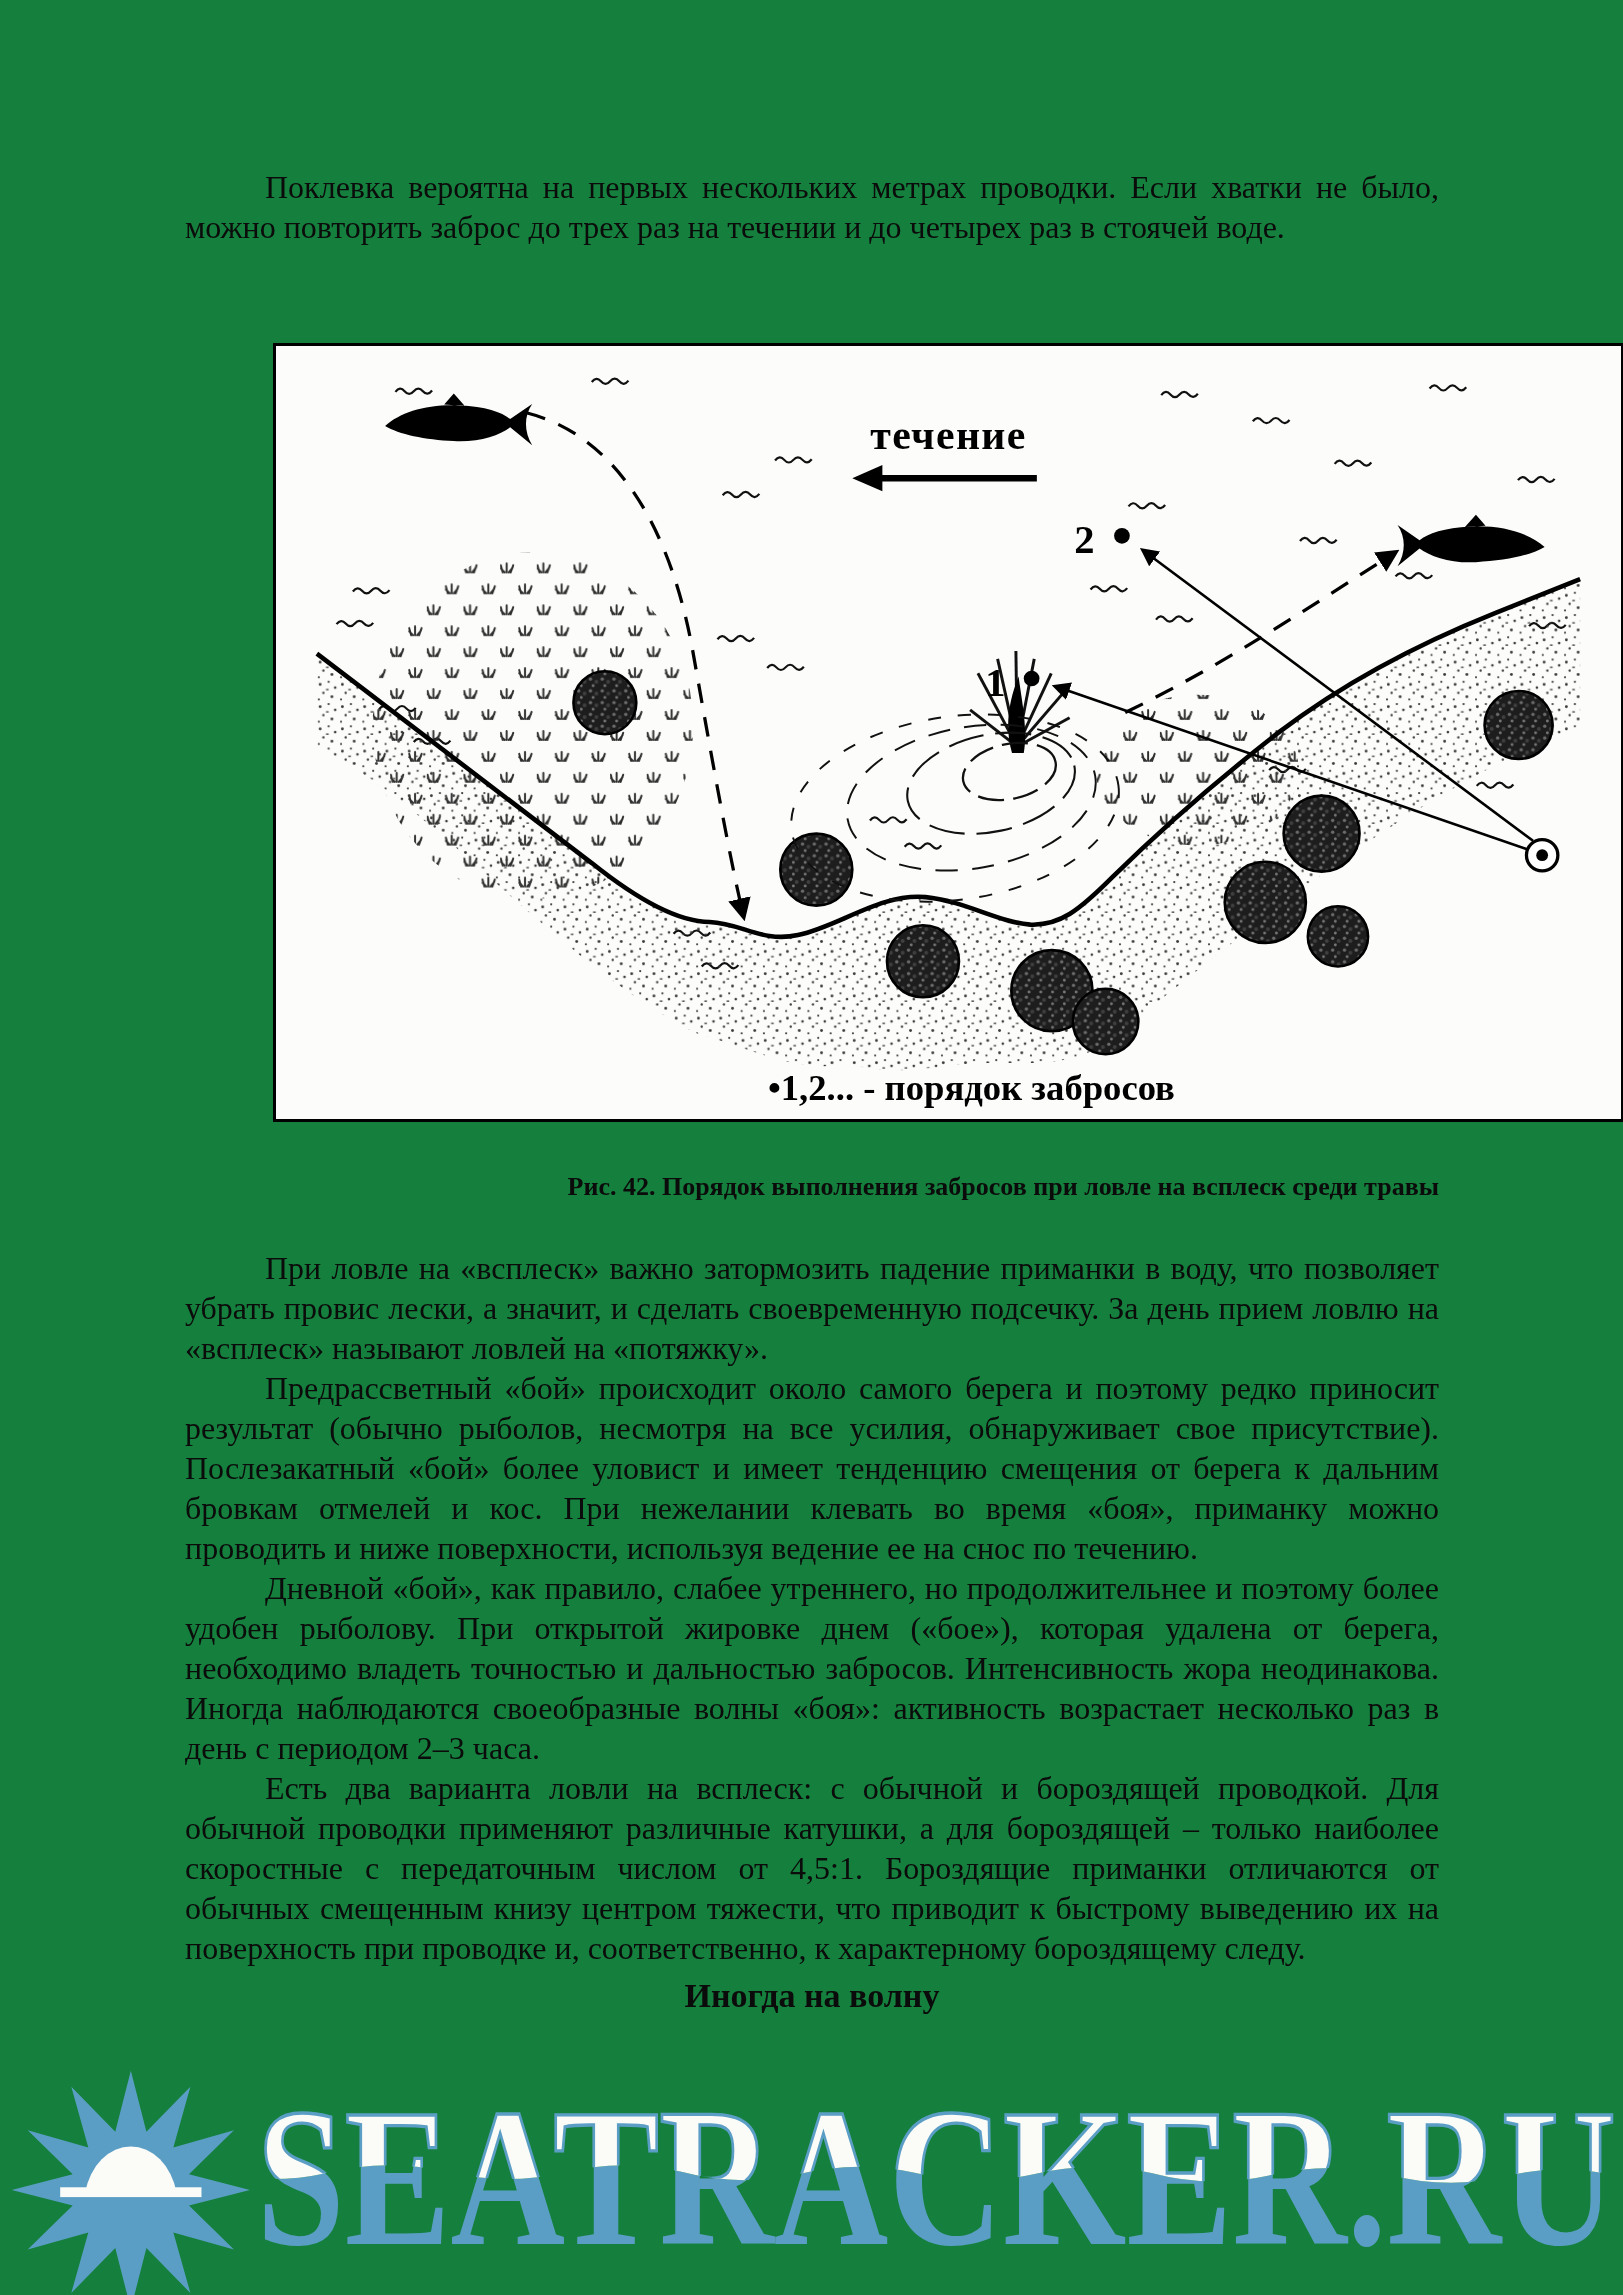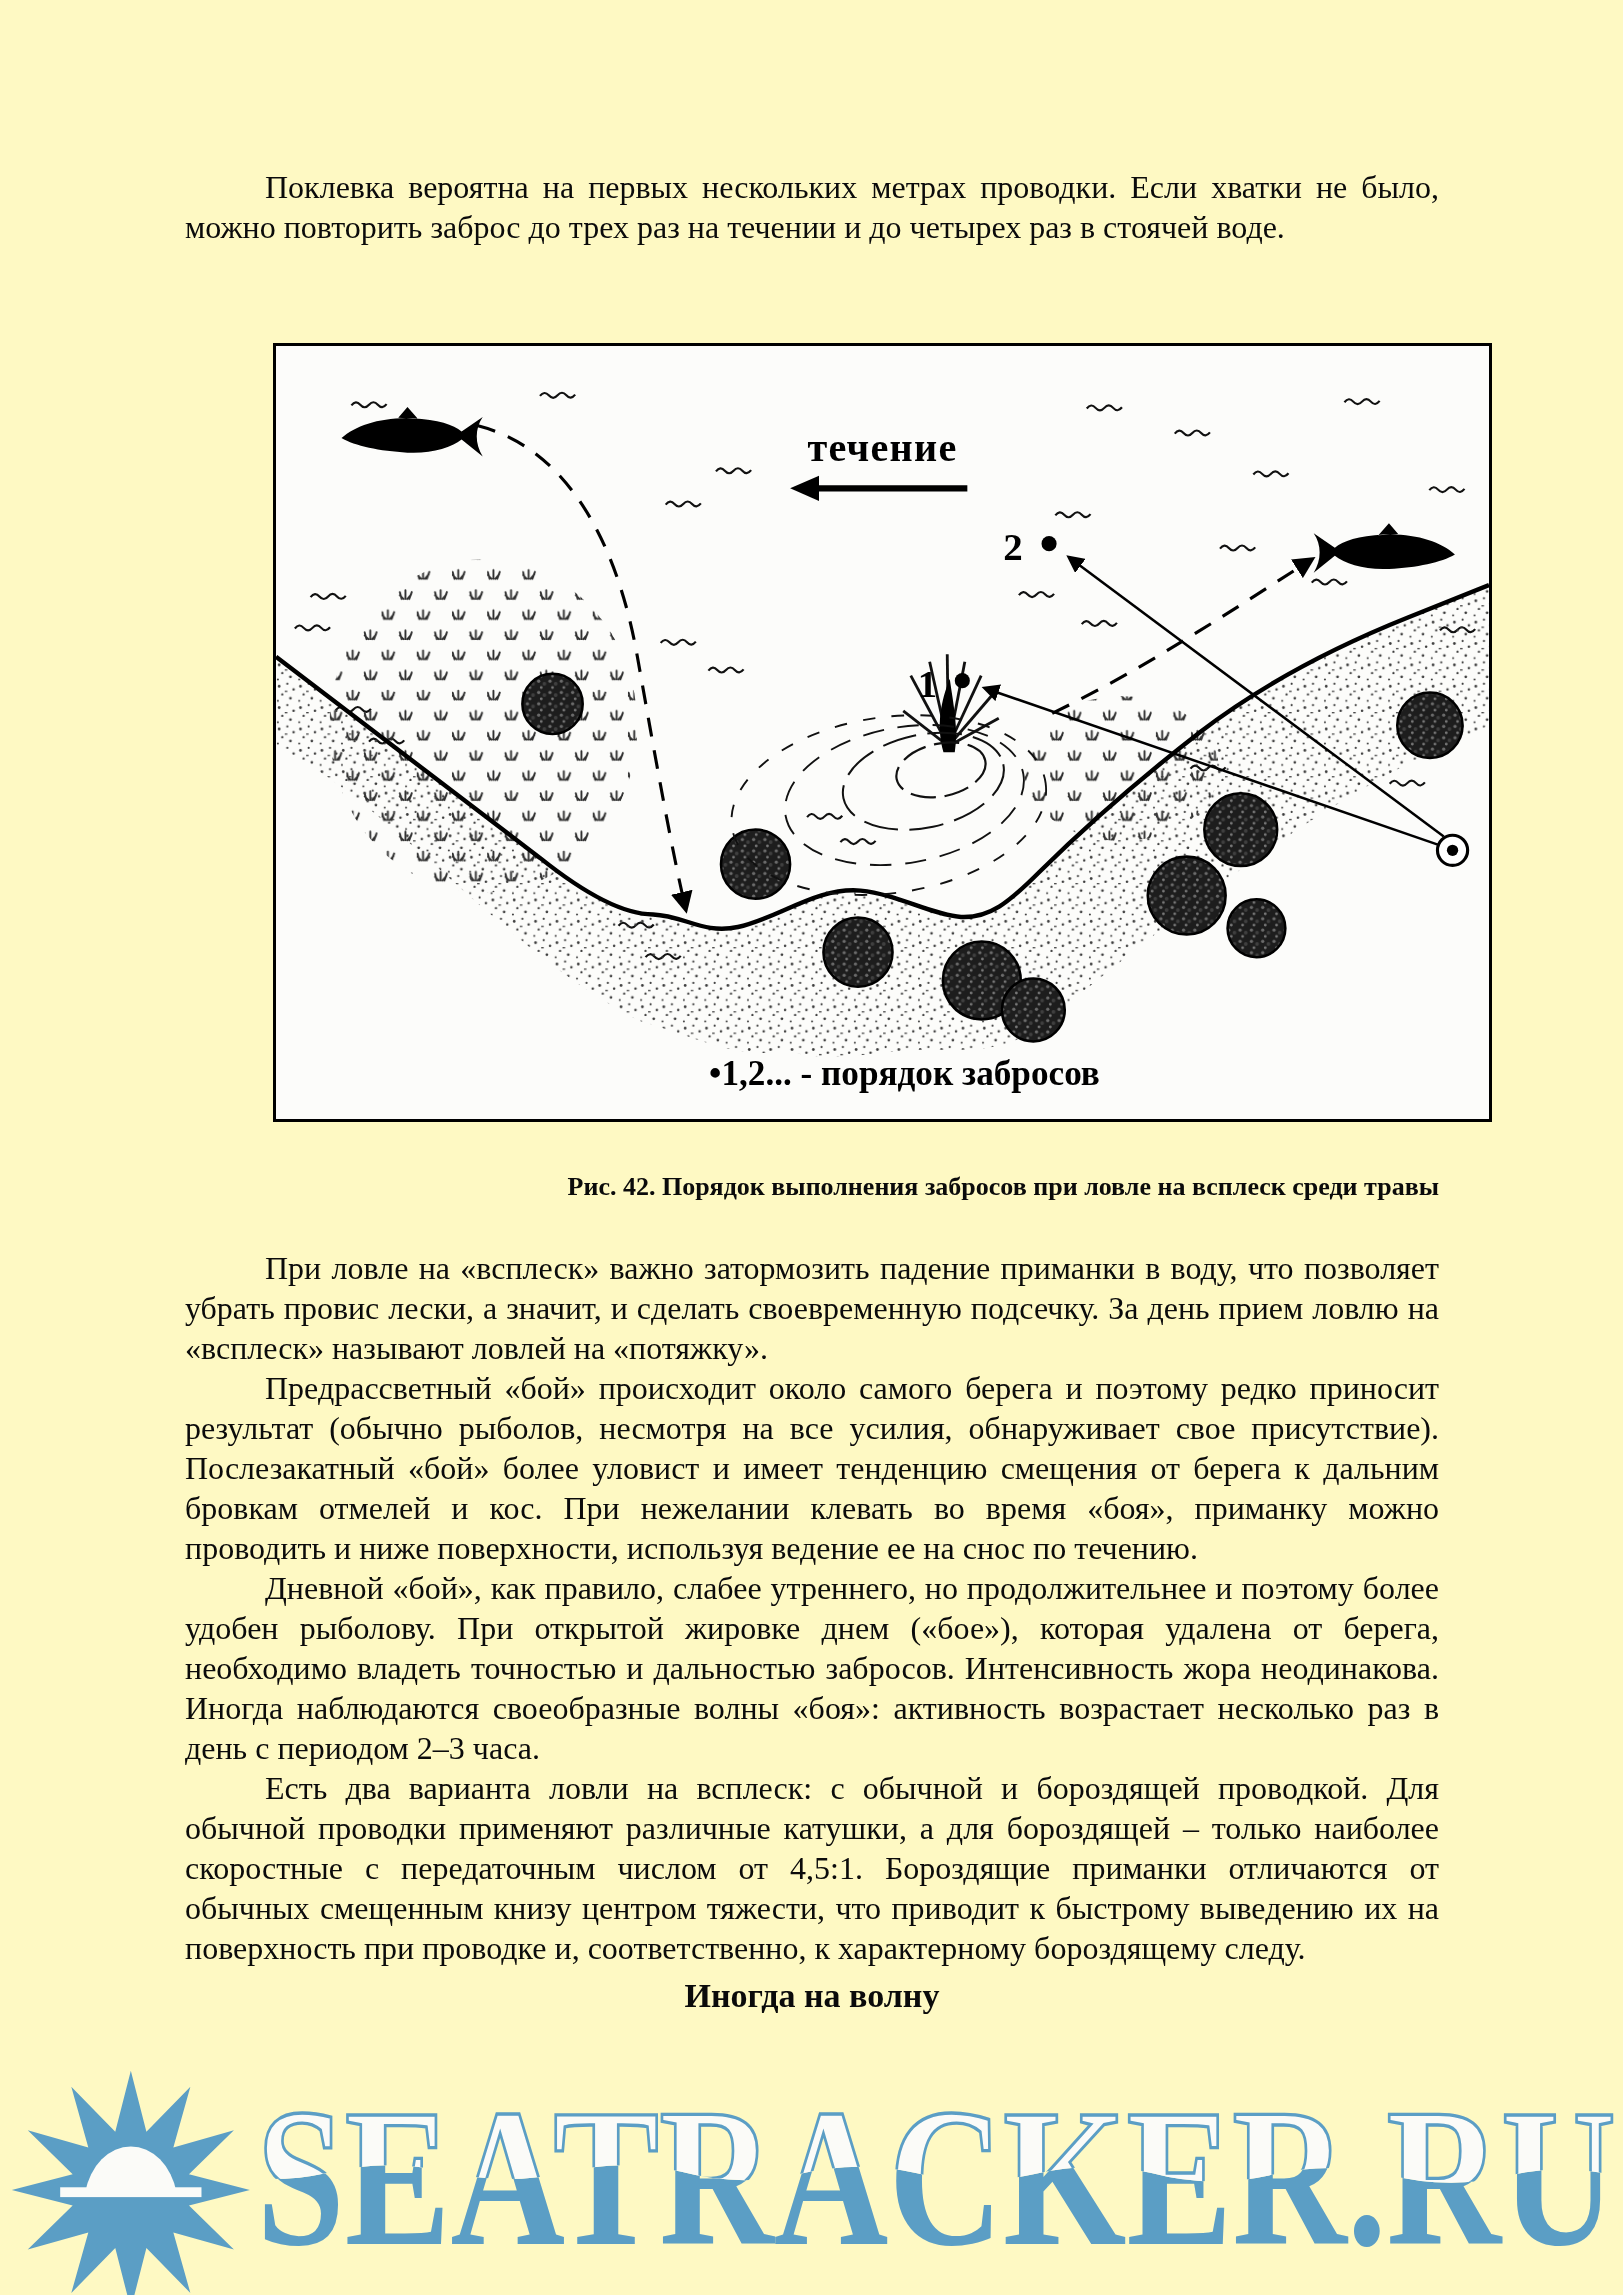--- a/index.html
+++ b/index.html
@@ -1,38 +1,38 @@
 <!DOCTYPE html>
 <html style="font-size:10.5px"><head>
 <meta charset="utf-8">
 <style>
   html,body{margin:0;padding:0;background:#e8e8e8;}
   .page{
     position:relative;
     width:1623px;height:2295px;
-    background:#fef9c3;
+    background:#15803d;
     overflow:hidden;
     font-family:"Liberation Serif", serif;
     color:#0b0b0b;
   }
   .textblock{
     position:absolute;
     left:185px;width:1254px;
     font-size:32px;line-height:40px;
     text-align:justify;
     z-index:2;
   }
   .para{ text-indent:80px; margin:0; }
   #text-top{ top:167px; }
   #text-mid{ top:1248px; }
   #text-bottom{ top:2051px; }
   .figure{
     position:absolute;
     left:273px;top:343px;
-    width:1219px;height:779px;
+    width:1351px;height:779px;
     border:3.3px solid #000;
     box-sizing:border-box;
     background:#fcfcfa;
     z-index:2;
   }
   .fig-svg{ width:100%;height:100%;display:block; }
   .caption{
     position:absolute;
     left:185px;top:1172px;width:1254px;
     font-size:26px;font-weight:bold;

